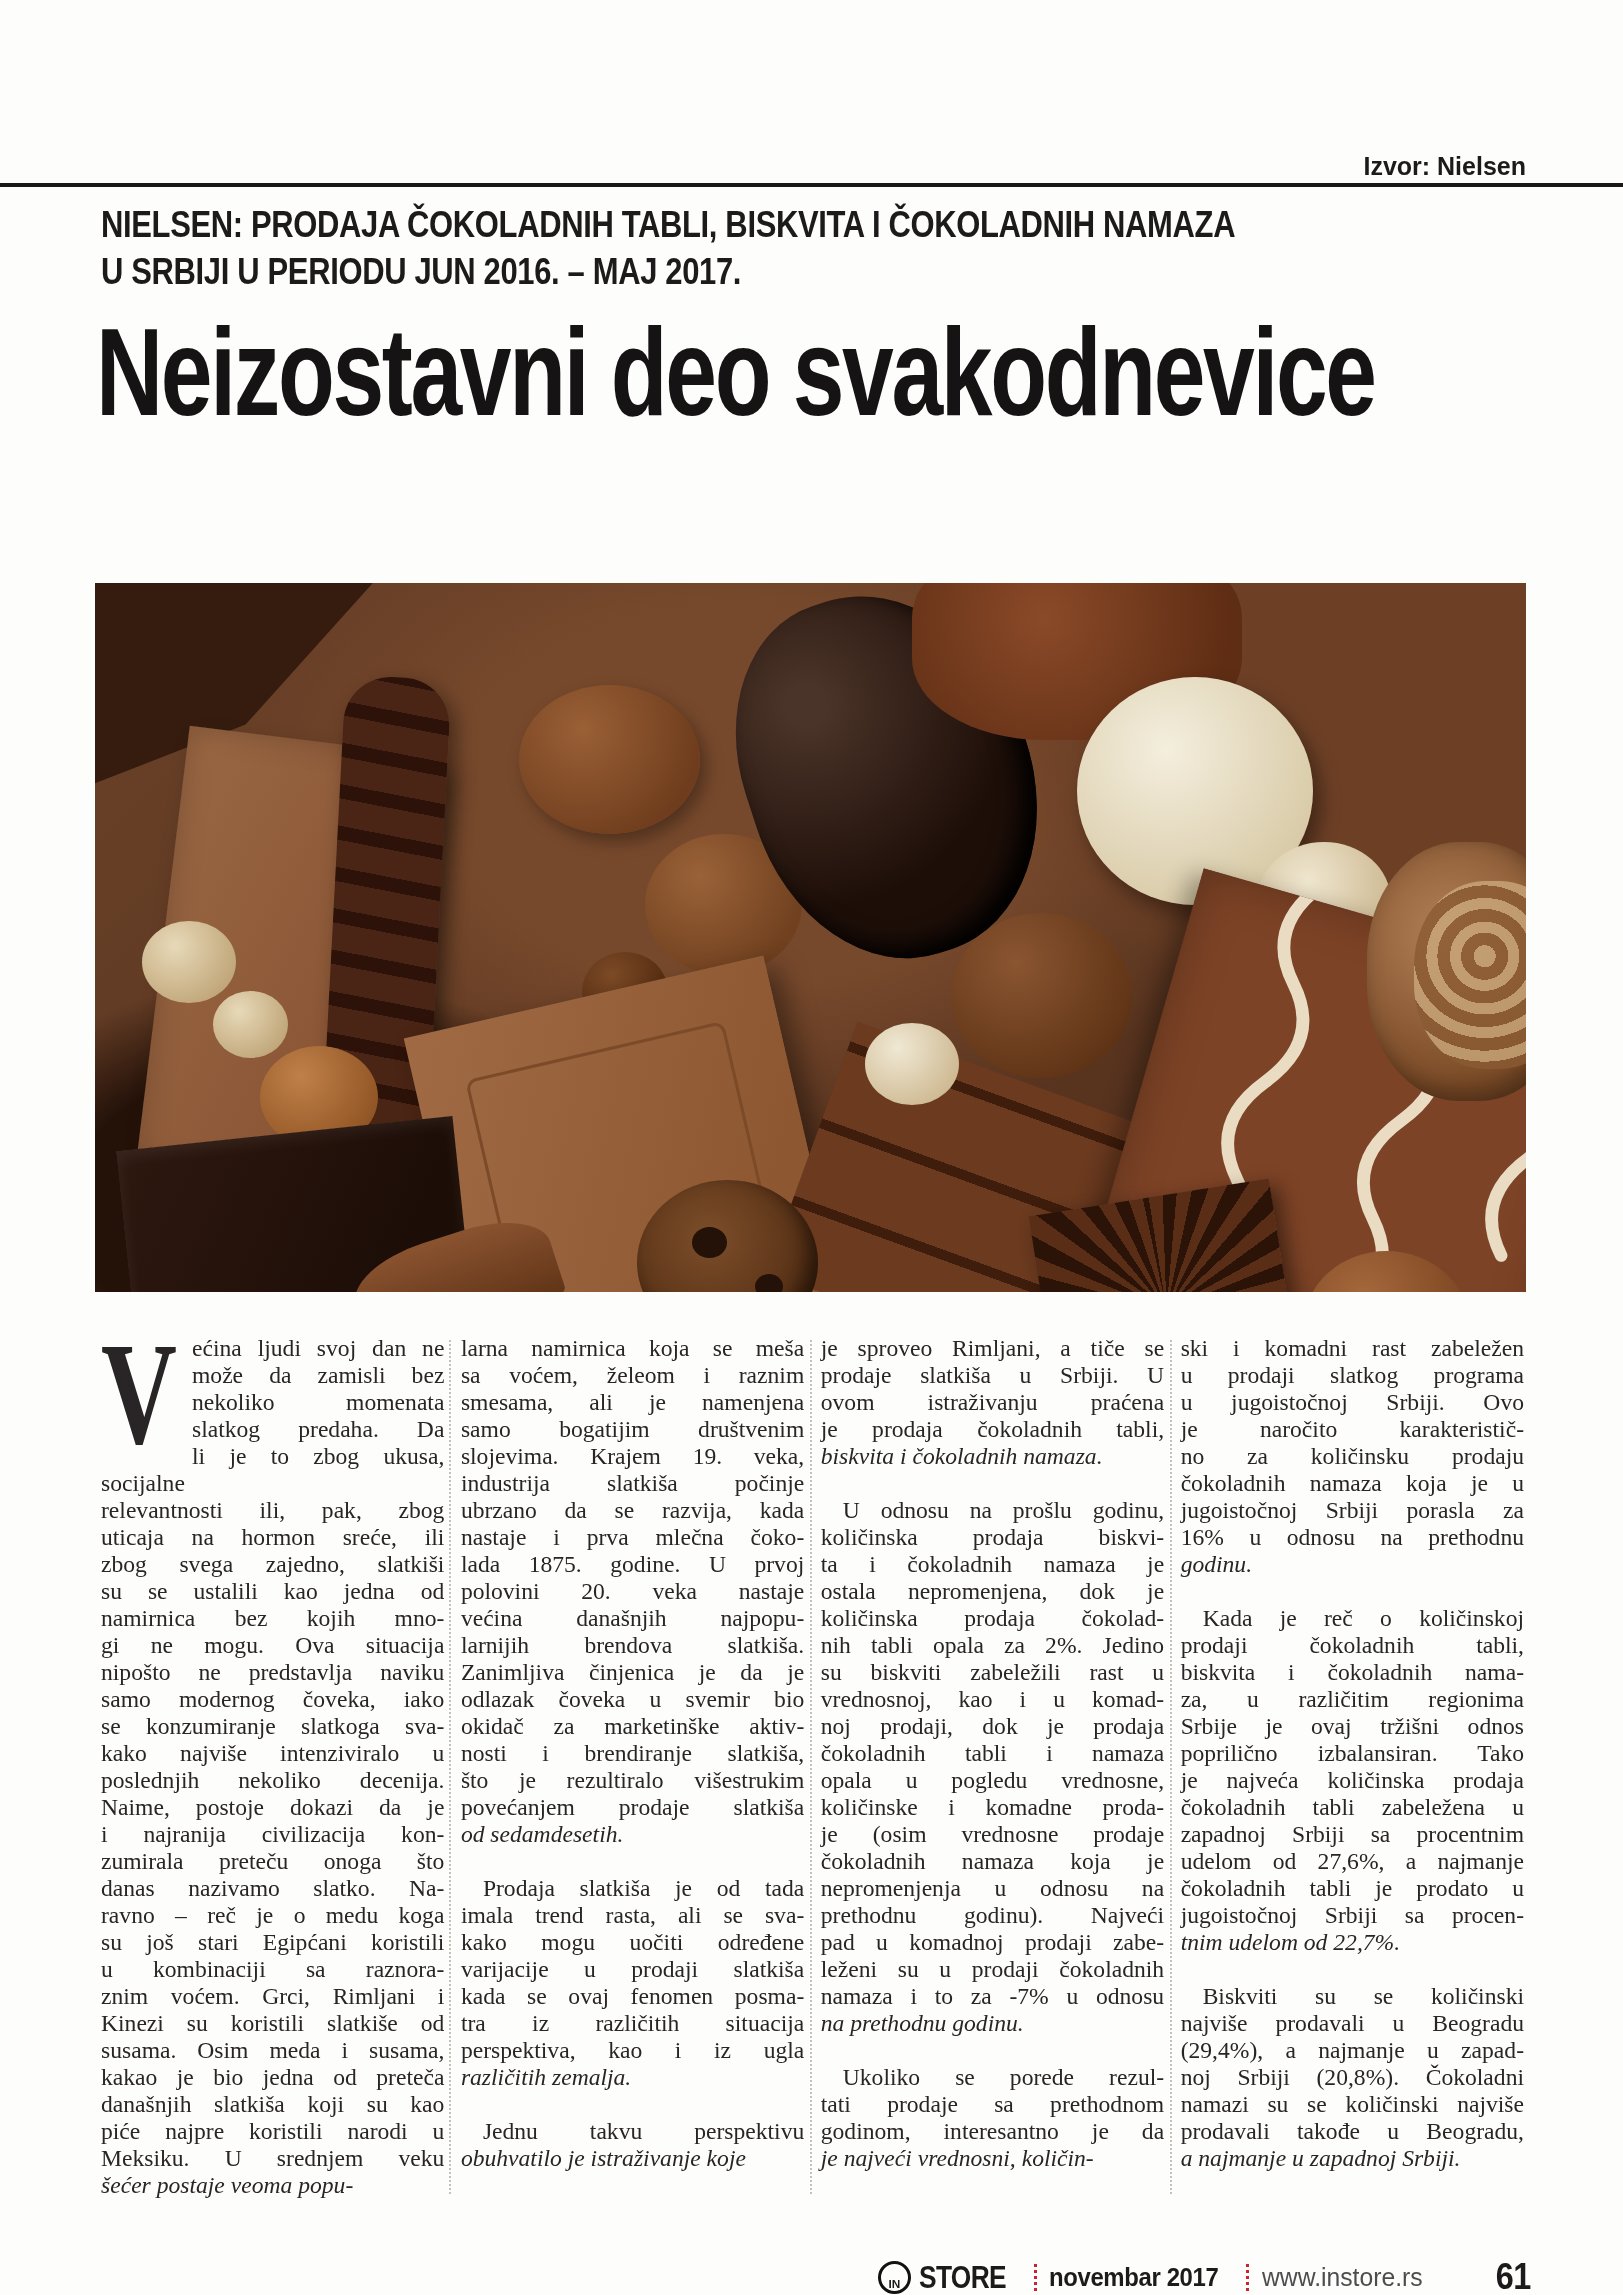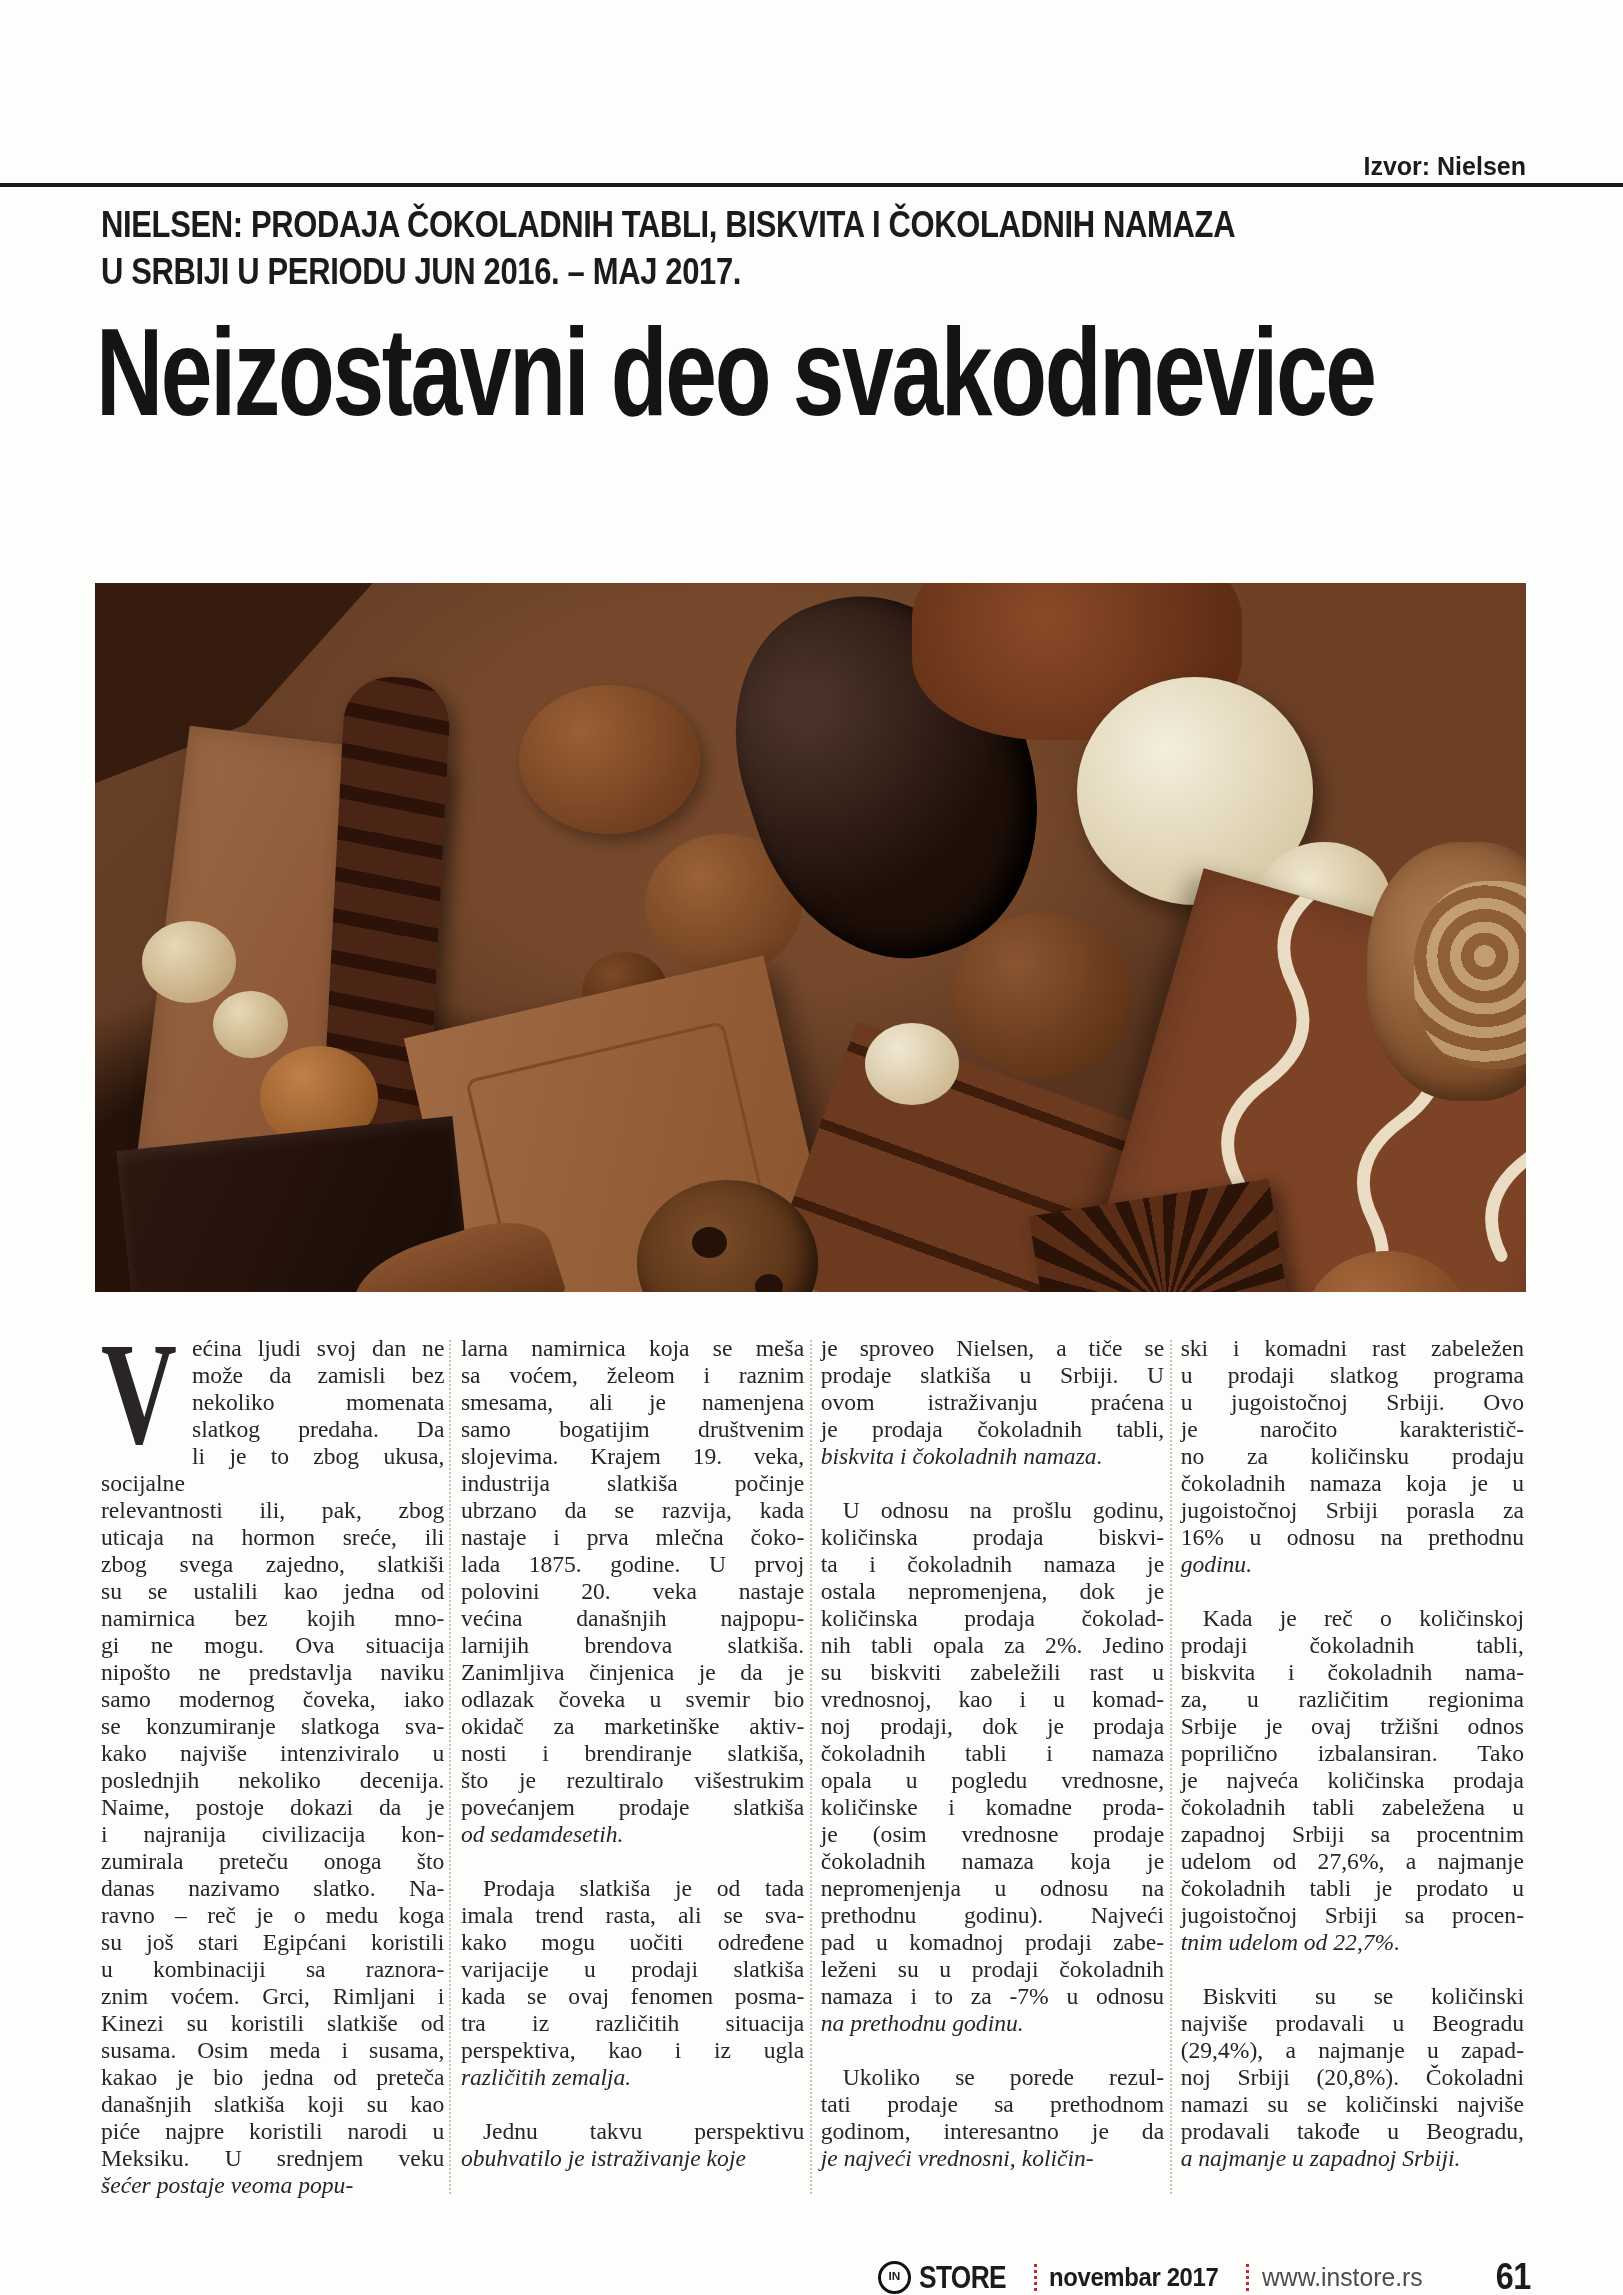--- a/index.html
+++ b/index.html
@@ -44,21 +44,21 @@
   .jline{text-align:justify;text-align-last:justify;}
   .jline.last{text-align-last:left;font-style:italic;}
   .jline.indent{padding-left:22px;margin-top:8px;}
   .dropcap{float:left;width:80px;height:107px;font:bold 146px/0.74 "Liberation Serif",serif;color:#292425;
            transform:scaleX(0.72);transform-origin:0 0;margin:4.7px 11px 0 0;}
   .colsep{position:absolute;top:1340px;height:854px;border-left:2.4px dotted #c4c1bd;width:0;}
 
   
   #footer{position:absolute;left:101px;right:93px;top:2259px;display:flex;align-items:center;justify-content:flex-end;
           font-family:"Liberation Sans",sans-serif;color:#1d1a1b;}
-  #in-circle{width:27px;height:27px;border:3.1px solid #131011;border-radius:50%;display:flex;align-items:center;justify-content:center;
+  #in-circle{width:27px;height:27px;border:3.1px solid #131011;border-radius:50%;display:flex;align-items:flex-end;justify-content:center;
              font:bold 11.8px/1 "Liberation Sans",sans-serif;letter-spacing:0;}
   #footer .store{font:bold 31px/1 "Liberation Sans",sans-serif;letter-spacing:-0.8px;margin-left:7.9px;transform:scaleX(0.85);transform-origin:0 50%;}
   .red-dots{height:27px;border-left:3.1px dotted #cf2030;margin:0 12.6px;}
   #footer .issue{font:bold 26px/1 "Liberation Sans",sans-serif;letter-spacing:-0.4px;transform:scaleX(0.92);transform-origin:0 50%;}
   #footer .site{font:26px/1 "Liberation Sans",sans-serif;color:#4d4d4f;transform:scaleX(0.95);transform-origin:0 50%;}
   #footer .pageno{font:bold 36px/1 "Liberation Sans",sans-serif;margin-left:61px;letter-spacing:-0.8px;transform:scaleX(0.9);transform-origin:100% 50%;}
 </style>
 </head>
 <body>
 
@@ -186,21 +186,21 @@
           <div class="jline">perspektiva, kao i iz ugla</div>
           <div class="jline last">različitih zemalja.</div>
         </div>
         <div class="para">
           <div class="jline indent">Jednu takvu perspektivu</div>
           <div class="jline last">obuhvatilo je istraživanje koje</div>
         </div>
       </div>
       <div class="col">
         <div class="para">
-          <div class="jline">je sproveo Nielsen, a tiče se</div>
+          <div class="jline">je sproveo Rimljani, a tiče se</div>
           <div class="jline">prodaje slatkiša u Srbiji. U</div>
           <div class="jline">ovom istraživanju praćena</div>
           <div class="jline">je prodaja čokoladnih tabli,</div>
           <div class="jline last">biskvita i čokoladnih namaza.</div>
         </div>
         <div class="para">
           <div class="jline indent">U odnosu na prošlu godinu,</div>
           <div class="jline">količinska prodaja biskvi-</div>
           <div class="jline">ta i čokoladnih namaza je</div>
           <div class="jline">ostala nepromenjena, dok je</div>

